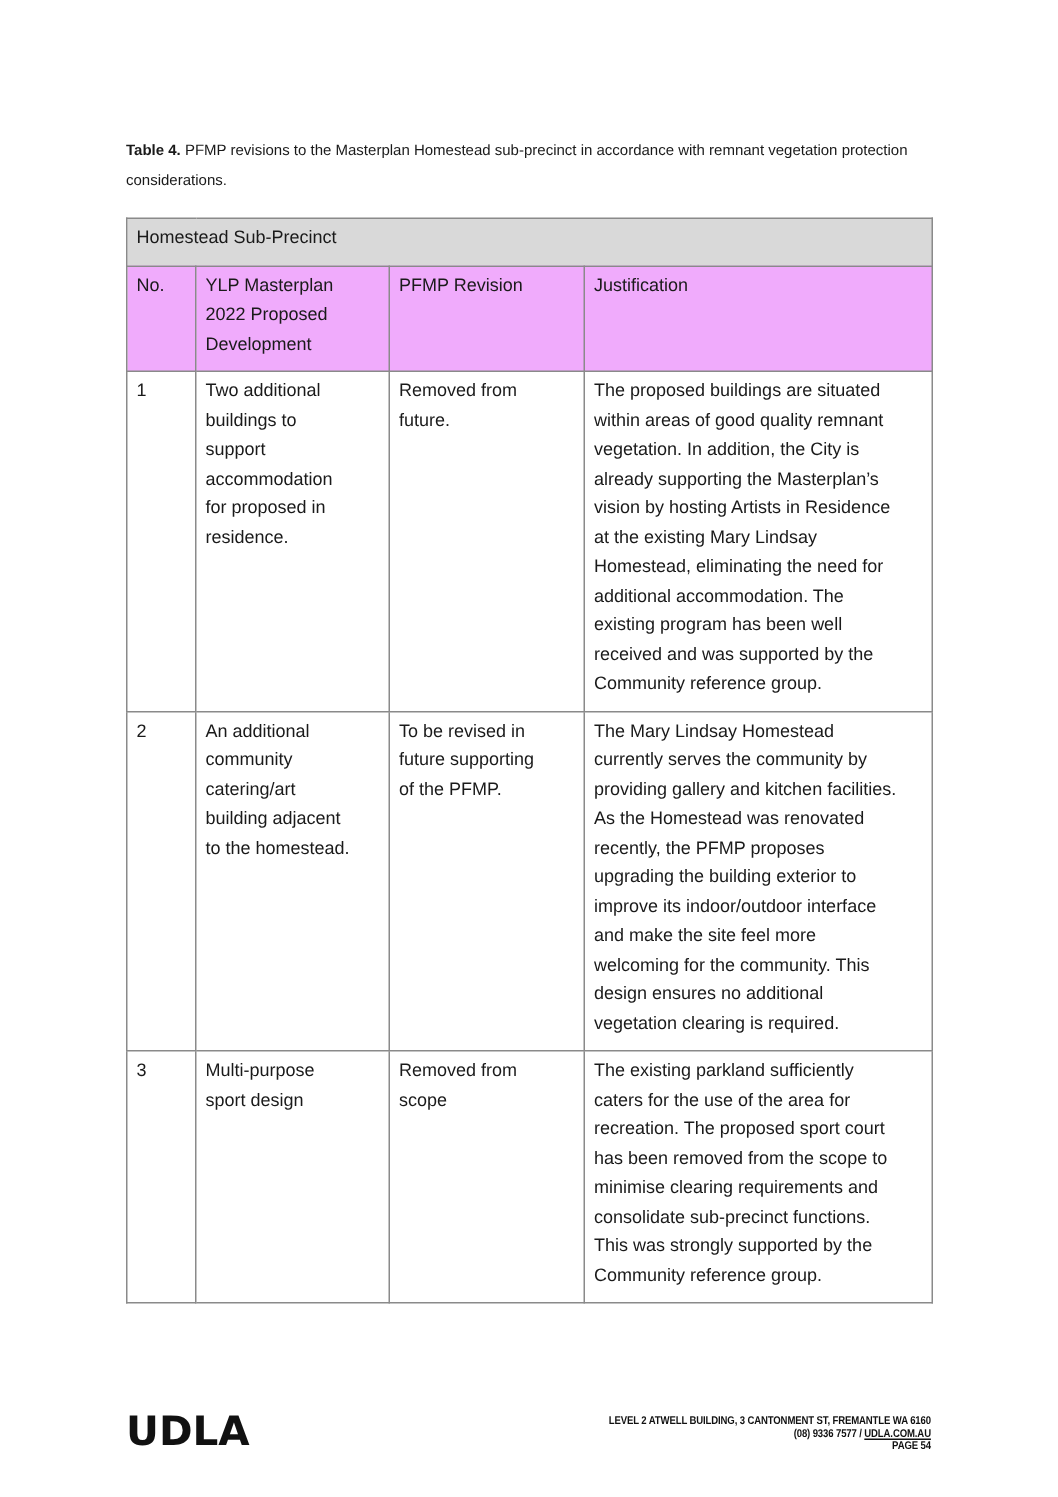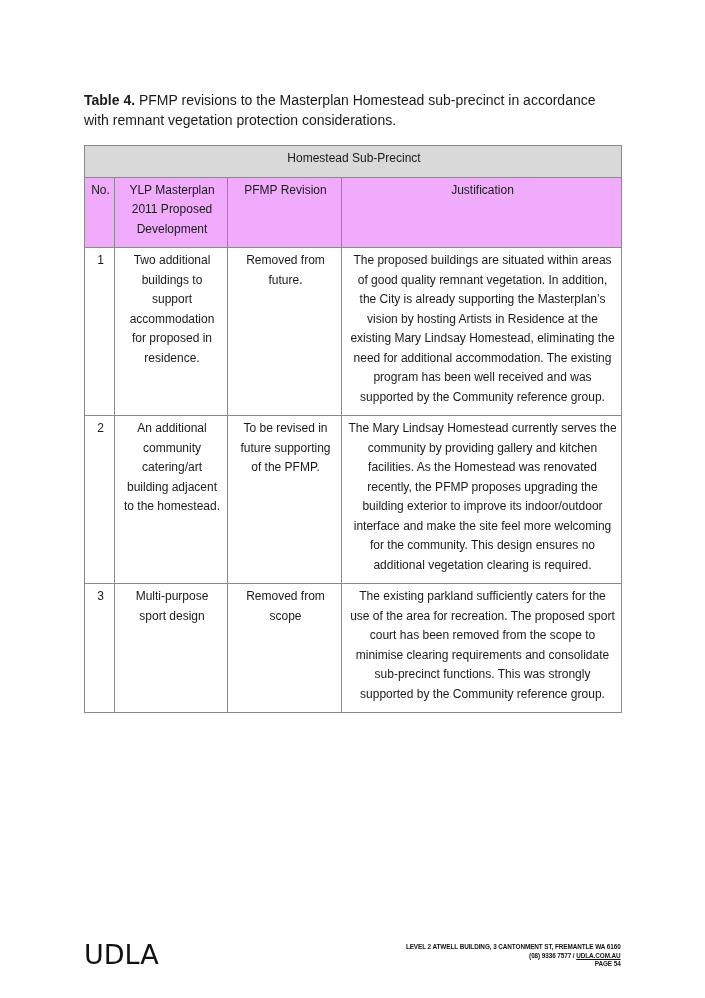--- a/index.html
+++ b/index.html
@@ -12,61 +12,61 @@
       height: 998px;
       position: relative;
       font-family: "Liberation Sans", sans-serif;
       color: #1a1a1a;
     }
     .caption {
       position: absolute;
       left: 84px;
       top: 91px;
       width: 540px;
-      font-size: 14px;
+      font-size: 10px;
       line-height: 19.5px;
     }
     .caption b { font-weight: bold; }
 
     table.doc-table {
       position: absolute;
       left: 84px;
       top: 145px;
       width: 538px;
       border-collapse: collapse;
       font-size: 12px;
       line-height: 19.5px;
     }
     table.doc-table td, table.doc-table th {
       border: 1px solid #8a8a8a;
       vertical-align: top;
-      text-align: center;
+      text-align: left;
       font-weight: normal;
-      padding: 3px 4px 8px 6px;
+      padding: 3px 20px 8px 6px;
     }
     .section-row th {
       background: #d9d9d9;
       font-weight: bold;
       padding: 3px 6px 7px 6px;
     }
     .header-row th {
       background: #f0abfc;
       padding-top: 3px;
       padding-bottom: 8px;
     }
     .col-no { width: 19px; }
     .col-dev { width: 102px; }
     .col-rev { width: 103px; }
 
     .footer-logo {
       position: absolute;
       left: 84px;
       top: 940px;
       font-family: "DejaVu Sans", sans-serif;
-      font-weight: normal;
+      font-weight: bold;
       font-size: 27px;
       letter-spacing: 0px;
       line-height: 30px;
       color: #111;
     }
     .footer-address {
       position: absolute;
       right: 84px;
       top: 943px;
       text-align: right;
@@ -91,21 +91,21 @@
   <b>Table 4.</b><span> PFMP revisions to the Masterplan Homestead sub-precinct in accordance with remnant vegetation protection considerations.</span>
 </div>
 
 <table class="doc-table">
   <thead>
     <tr class="section-row">
       <th colspan="4">Homestead Sub-Precinct</th>
     </tr>
     <tr class="header-row">
       <th class="col-no">No.</th>
-      <th class="col-dev">YLP Masterplan 2011 Proposed Development</th>
+      <th class="col-dev">YLP Masterplan 2022 Proposed Development</th>
       <th class="col-rev">PFMP Revision</th>
       <th>Justification</th>
     </tr>
   </thead>
   <tbody>
     <tr>
       <td>1</td>
       <td>Two additional buildings to support accommodation for proposed in residence.</td>
       <td>Removed from future.</td>
       <td>The proposed buildings are situated within areas of good quality remnant vegetation. In addition, the City is already supporting the Masterplan’s vision by hosting Artists in Residence at the existing Mary Lindsay Homestead, eliminating the need for additional accommodation. The existing program has been well received and was supported by the Community reference group.</td>

